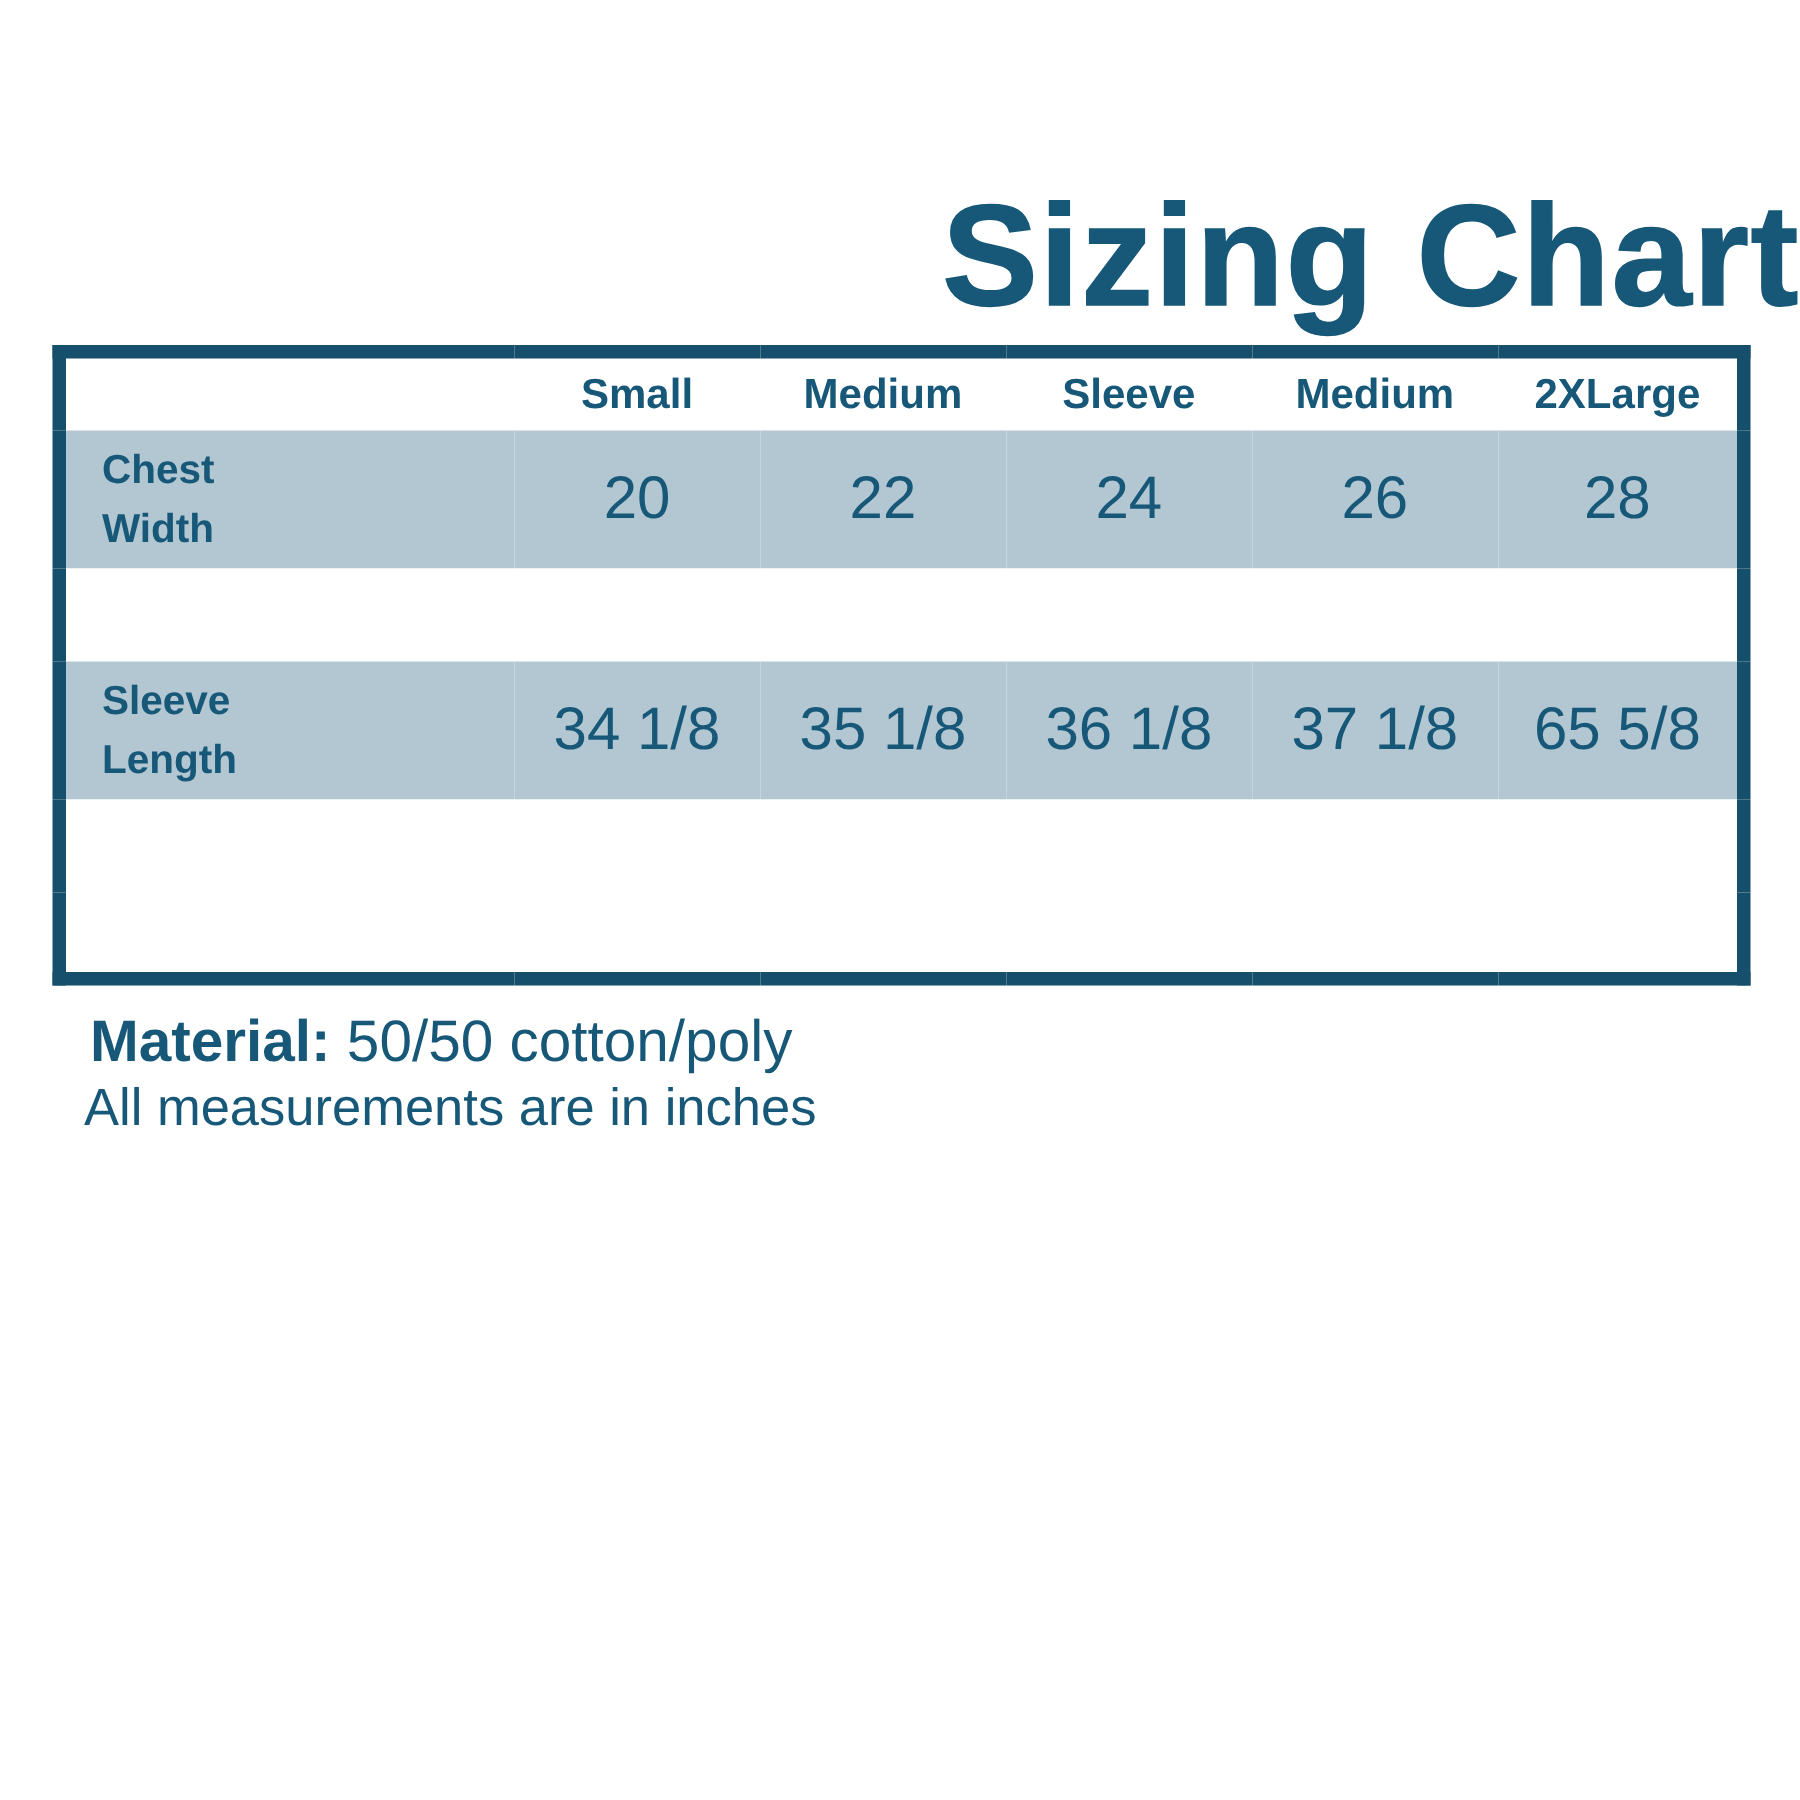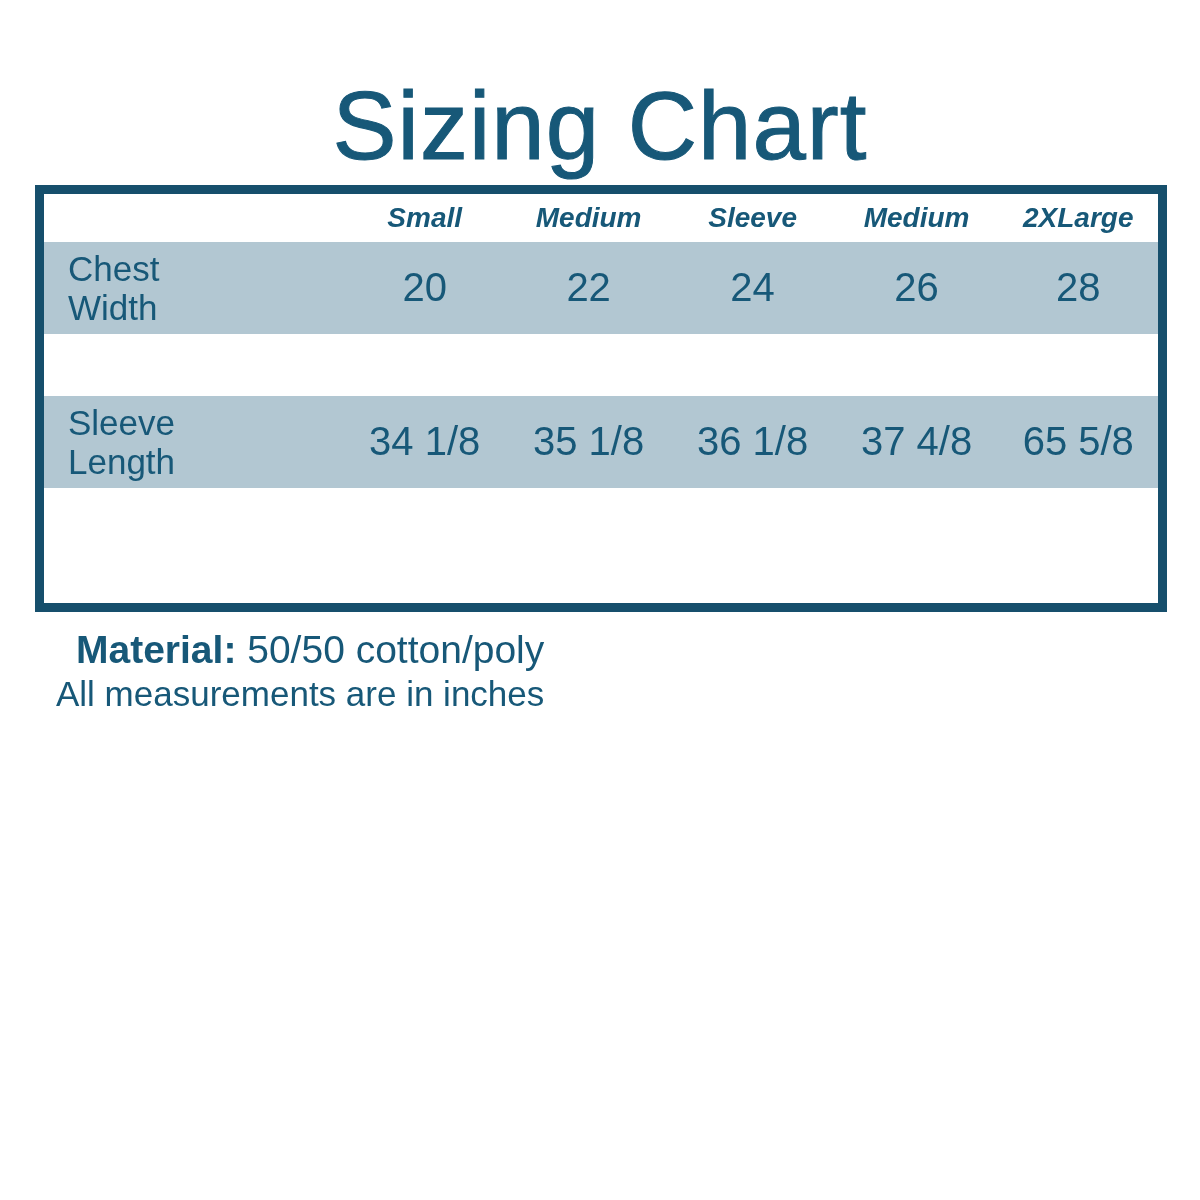--- a/index.html
+++ b/index.html
@@ -7,76 +7,77 @@
     width: 1200px;
     height: 1200px;
     overflow: hidden;
     background: var(--color-page_background, #ffffff);
     font-family: "Liberation Sans", sans-serif;
     color: var(--color-text, #175878);
   }
 
   
   h1.page-title {
-    margin: 73px 0 0 0;
+    margin: 118px 0 0 0;
     line-height: 105px;
     font-size: 96px;
-    font-weight: 400;
+    font-weight: 700;
     letter-spacing: 1px;
-    text-align: center;
+    text-align: right;
     color: var(--color-text, #175878);
     -webkit-text-stroke: 1px var(--color-text, #175878);
   }
 
   
   table.sizing-table {
     border-collapse: collapse;
     table-layout: fixed;
     width: 1132px;
     margin: 7px 0 0 35px;
     border: 9px solid var(--color-border, #164f6c);
   }
   col.c-label { width: 27%; }
   col.c-size  { width: 14.6%; }
 
-  tr.head-row { height: 52px; font-style: italic; }
+  tr.head-row { height: 52px; }
   tr.head-row th {
     font-size: 28px;
     font-weight: bold;
     text-align: center;
     vertical-align: middle;
     color: var(--color-text, #175878);
     padding: 0;
   }
 
   tr.data-row {
     height: 92px;
     background: var(--color-row_background, #b2c7d2);
   }
   td.row-label {
     padding: 0 0 0 24px;
-    font-size: 35px;
+    font-size: 27px;
     line-height: 39px;
     vertical-align: middle;
+    font-weight: bold;
   }
   td.row-label span { display: block; }
   td.cell-value {
     font-size: 40px;
     text-align: center;
     vertical-align: middle;
     padding: 0;
   }
 
   tr.spacer-row { height: 62px; background: #ffffff; }
   tr.spacer-row.last { height: 58px; }
   tr.spacer-row td { padding: 0; }
 
   
   p.material-line {
-    margin: 16px 0 0 76px;
+    margin: 16px 0 0 60px;
     font-size: 39px;
     line-height: 44px;
   }
   p.material-line strong { font-weight: bold; }
   p.note-line {
     margin: 2px 0 0 56px;
     font-size: 35px;
     line-height: 40px;
   }
 </style>
@@ -123,21 +124,21 @@
         </tr>
 
       <tr class="data-row">
         <td class="row-label">
           <span>Sleeve</span>
           <span>Length</span>
         </td>
         <td class="cell-value">34 1/8</td>
         <td class="cell-value">35 1/8</td>
         <td class="cell-value">36 1/8</td>
-        <td class="cell-value">37 4/8</td>
+        <td class="cell-value">37 1/8</td>
         <td class="cell-value">65 5/8</td>
       </tr>
 
       <tr class="spacer-row">
           <td colspan="6"></td>
         </tr>
 
 
       <tr class="spacer-row last">
           <td colspan="6"></td>

